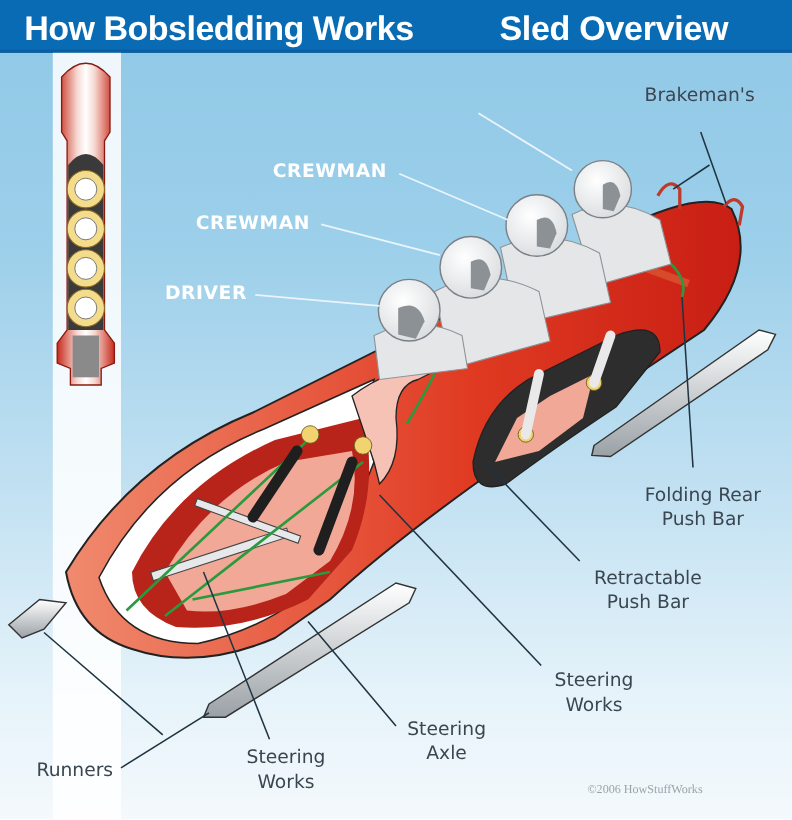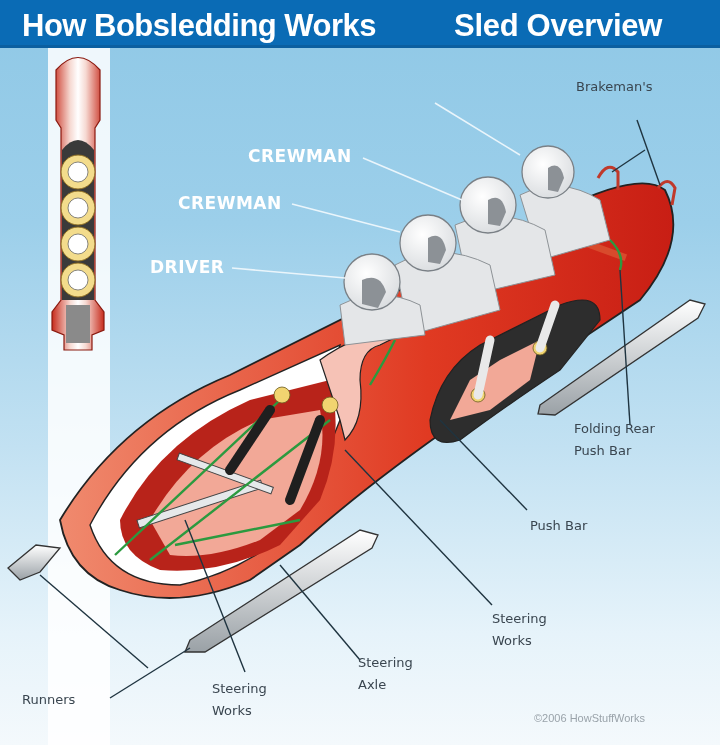--- a/index.html
+++ b/index.html
@@ -23,26 +23,26 @@
     position: absolute; left: 454px; top: 8px; color: #fff;
     font-size: 31px; font-weight: bold; letter-spacing: -0.3px;
     font-family: "Liberation Sans", sans-serif;
   }
   svg#art { position: absolute; left: 0; top: 0; }
   .lbl-white {
     position: absolute; color: #fff; font-weight: bold; font-size: 17px;
     letter-spacing: 0.5px; font-family: "DejaVu Sans", sans-serif;
   }
   .lbl-dark {
-    position: absolute; color: #3a4650; font-size: 13px; 
+    position: absolute; color: #3a4650; font-size: 17px; text-align: center;
     line-height: 22px; font-family: "DejaVu Sans", sans-serif;
   }
   #copyright {
     position: absolute; left: 534px; top: 712px; font-size: 11px;
-    color: #9aa3aa; font-family: Liberation Sans, sans-serif;
+    color: #9aa3aa; font-family: Liberation Serif, serif;
   }
 </style>
 </head>
 <body>
 
 <div id="stage">
 
   <div id="title-bar">
     <span id="title-bold">How Bobsledding Works</span>
     <span id="title-light">Sled Overview</span>
@@ -187,25 +187,26 @@
     </g>
   </svg>
 
   <span class="lbl-white" style="left:248px;top:146px;">CREWMAN</span>
   <span class="lbl-white" style="left:178px;top:193px;">CREWMAN</span>
   <span class="lbl-white" style="left:150px;top:257px;">DRIVER</span>
 
   <div class="lbl-dark" style="left:576px;top:76px;width:120px;">
     <div>Brakeman's</div>
   </div>
-  <div class="lbl-dark" style="left:574px;top:418px;width:130px;">
+  <div class="lbl-dark" style="left:574px;top:439px;width:130px;">
     <div>Folding Rear</div>
     <div>Push Bar</div>
   </div>
   <div class="lbl-dark" style="left:530px;top:515px;width:118px;">
+    <div>Retractable</div>
     <div>Push Bar</div>
   </div>
   <div class="lbl-dark" style="left:492px;top:608px;width:96px;">
     <div>Steering</div>
     <div>Works</div>
   </div>
   <div class="lbl-dark" style="left:358px;top:652px;width:96px;">
     <div>Steering</div>
     <div>Axle</div>
   </div>

